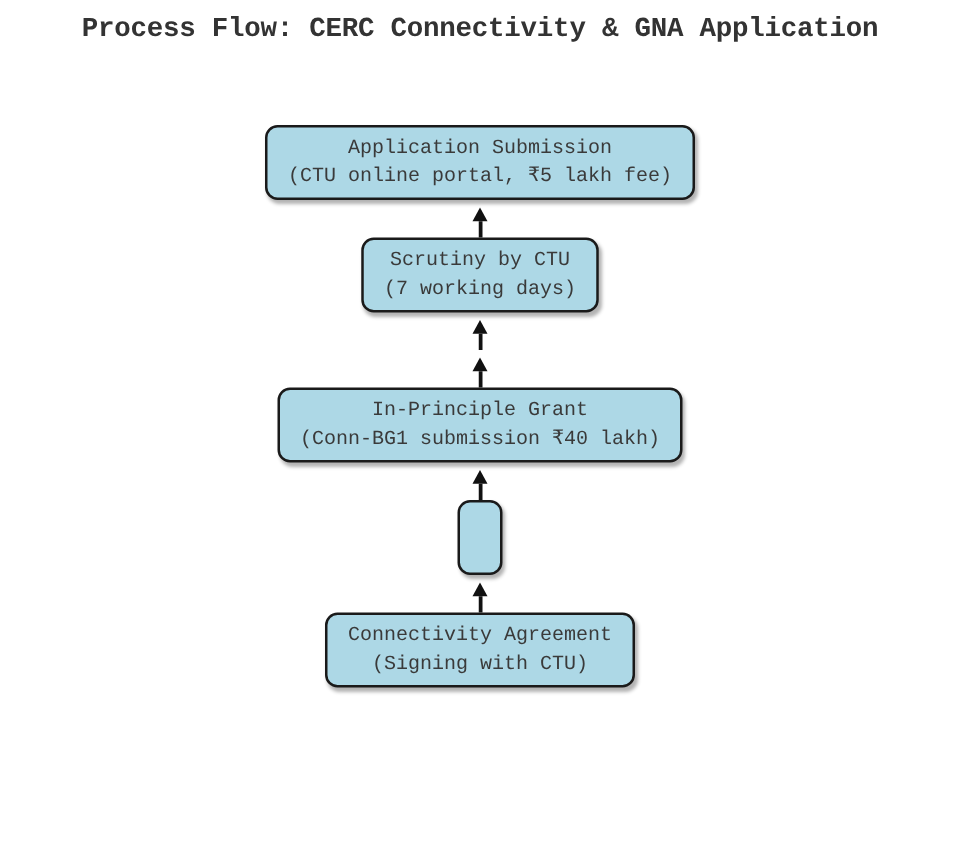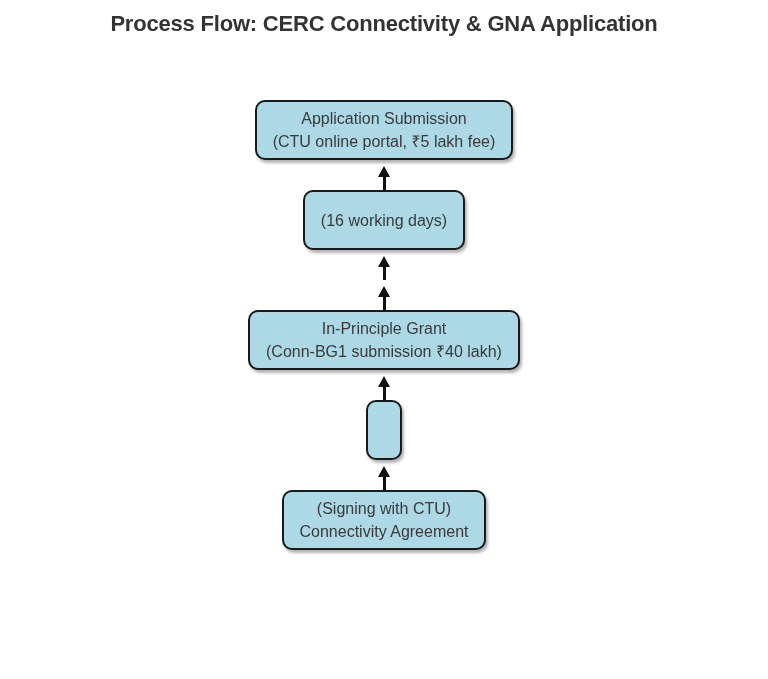--- a/index.html
+++ b/index.html
@@ -11,21 +11,21 @@
     --arrow: #111111;
   }
   * { margin: 0; padding: 0; box-sizing: border-box; }
   html, body { background: var(--bg); }
   .canvas {
     position: relative;
     width: 768px;
     height: 566px;
     background: var(--bg);
     overflow: hidden;
-    font-family: Liberation Sans, sans-serif;
+    font-family: Liberation Mono, monospace;
   }
   .title {
     position: absolute;
     top: 11px;
     left: 0;
     width: 100%;
     text-align: center;
     font-size: 22px;
     font-weight: bold;
     color: var(--title-text);
@@ -90,21 +90,22 @@
       <span>Application Submission</span>
       <span>(CTU online portal, ₹5 lakh fee)</span>
     </div>
 
     <div class="arrow">
       <span class="head"></span>
       <span class="stem"></span>
     </div>
 
     <div class="step-box">
-      <span>(16 working days)</span>
+      <span>Scrutiny by CTU</span>
+      <span>(7 working days)</span>
     </div>
 
     <div class="arrow">
       <span class="head"></span>
       <span class="stem"></span>
     </div>
 
 
     <div class="arrow">
       <span class="head"></span>
@@ -123,18 +124,18 @@
 
     <div class="step-box">
     </div>
 
     <div class="arrow">
       <span class="head"></span>
       <span class="stem"></span>
     </div>
 
     <div class="step-box">
+      <span>Connectivity Agreement</span>
       <span>(Signing with CTU)</span>
-      <span>Connectivity Agreement</span>
     </div>
 
   </div>
 </div>
 
 </body></html>

